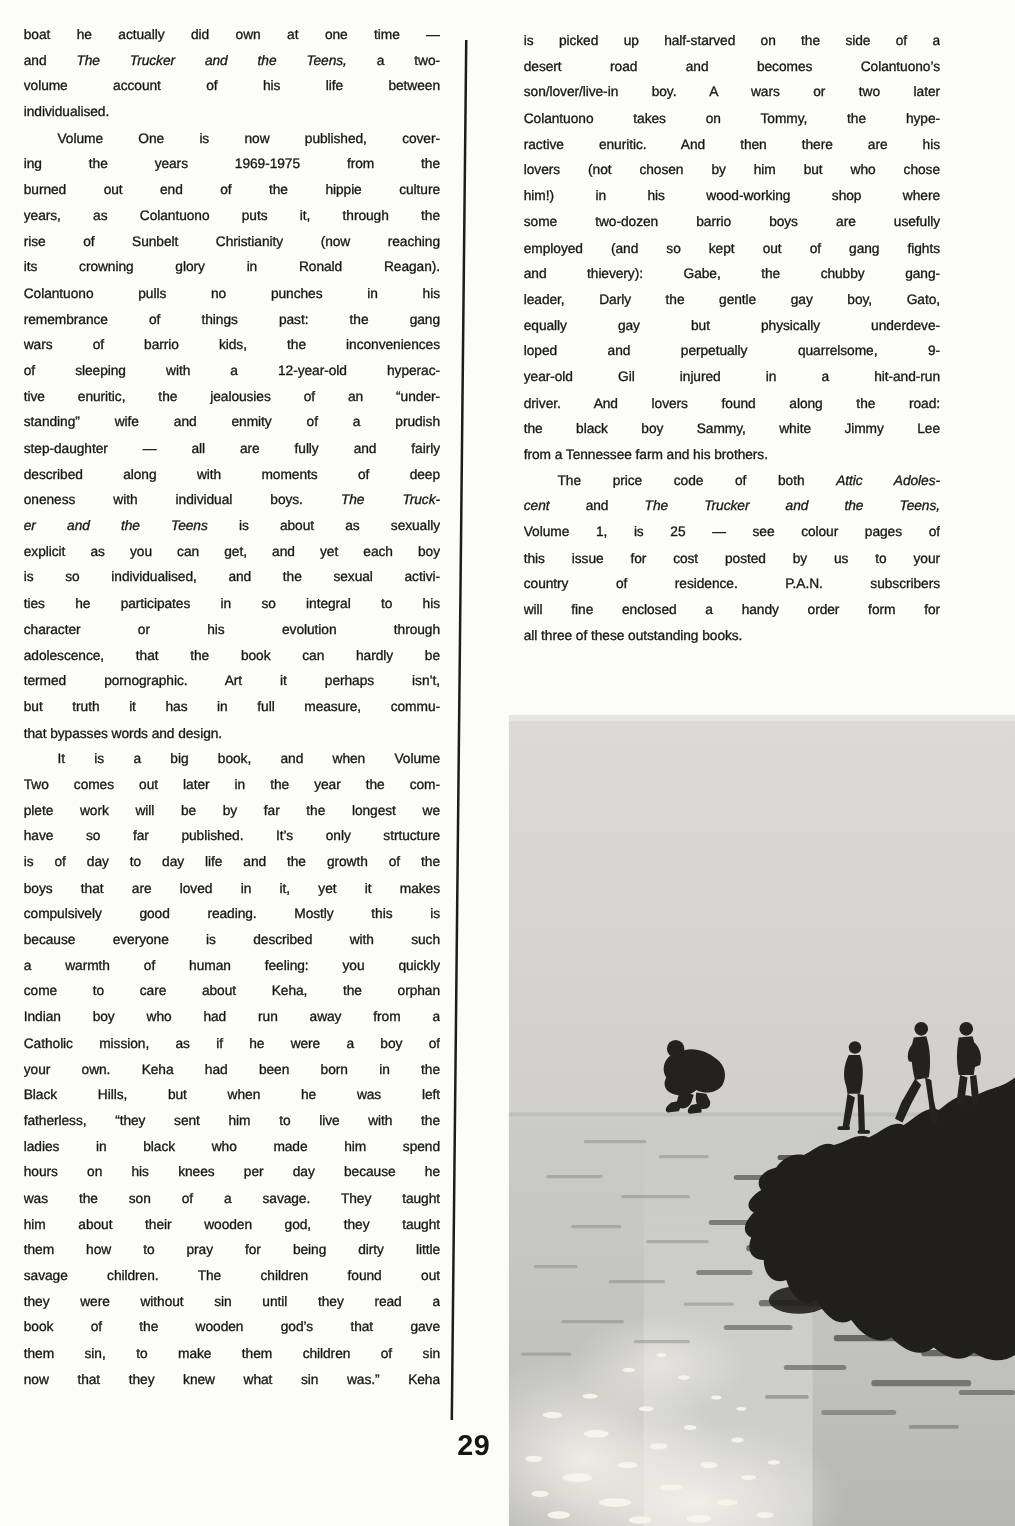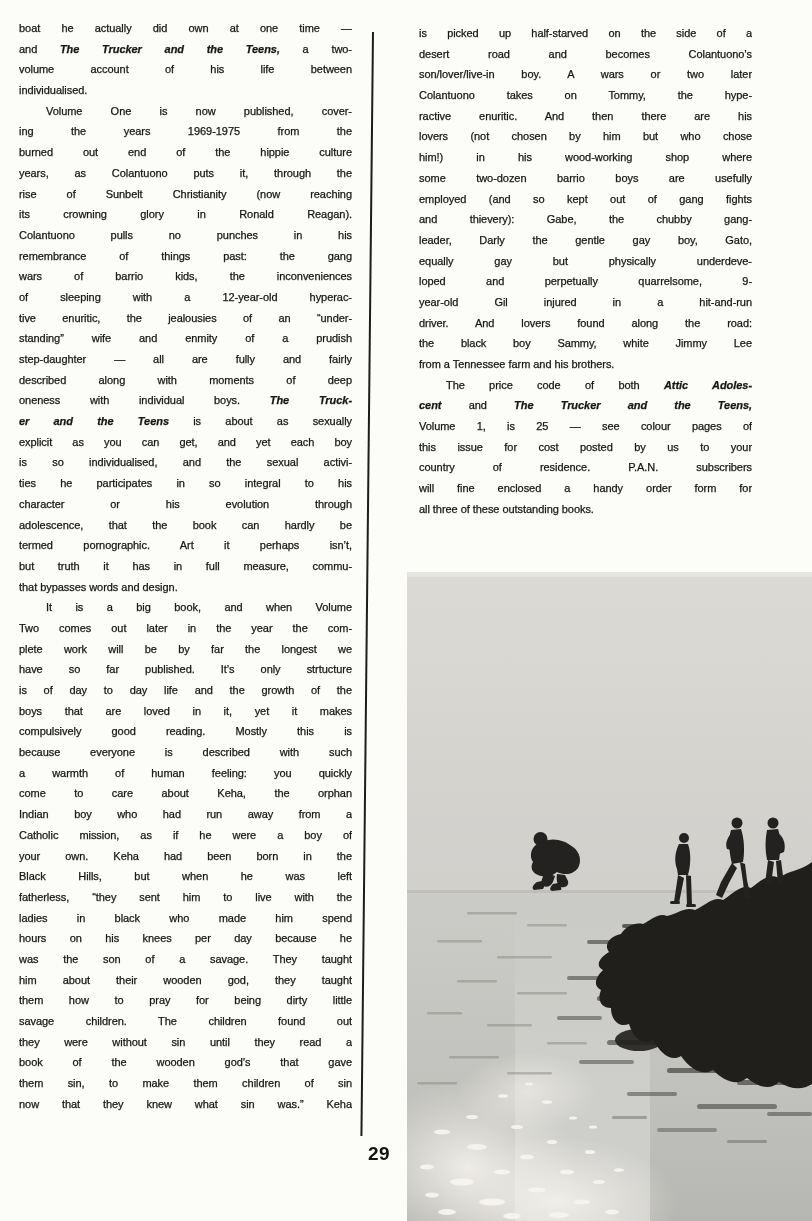--- a/index.html
+++ b/index.html
@@ -18,35 +18,35 @@
     line-height: 20.7px;
     letter-spacing: -0.05px;
     color: #161615;
     -webkit-text-stroke: 0.25px #161615;
   }
   #left-col  { left: 19px;  top: 18px; }
   #right-col { left: 419px; top: 23px; }
   .line { text-align: justify; height: 20.7px; overflow: hidden; }
   .line.just { text-align-last: justify; }
   .line.ind  { text-indent: 27px; }
-  .line i { font-style: italic; font-weight: bold; }
+  .line i { font-style: italic; }
   #divider {
     position: absolute;
     left: 372px; top: 32px;
     width: 2.4px; height: 1104px;
     background: #1d1d1c;
     transform: rotate(0.6deg);
     transform-origin: top center;
   }
   #pagenum {
     position: absolute;
     left: 362px; top: 1143px;
     width: 34px;
     text-align: center;
-    font-size: 19px;
+    font-size: 23px;
     font-weight: bold;
     letter-spacing: 0.5px;
     color: #141413;
   }
   #photo {
     position: absolute;
     left: 407px; top: 572px;
     width: 405px; height: 649px;
   }
   #photo svg { display: block; width: 100%; height: 100%; }

